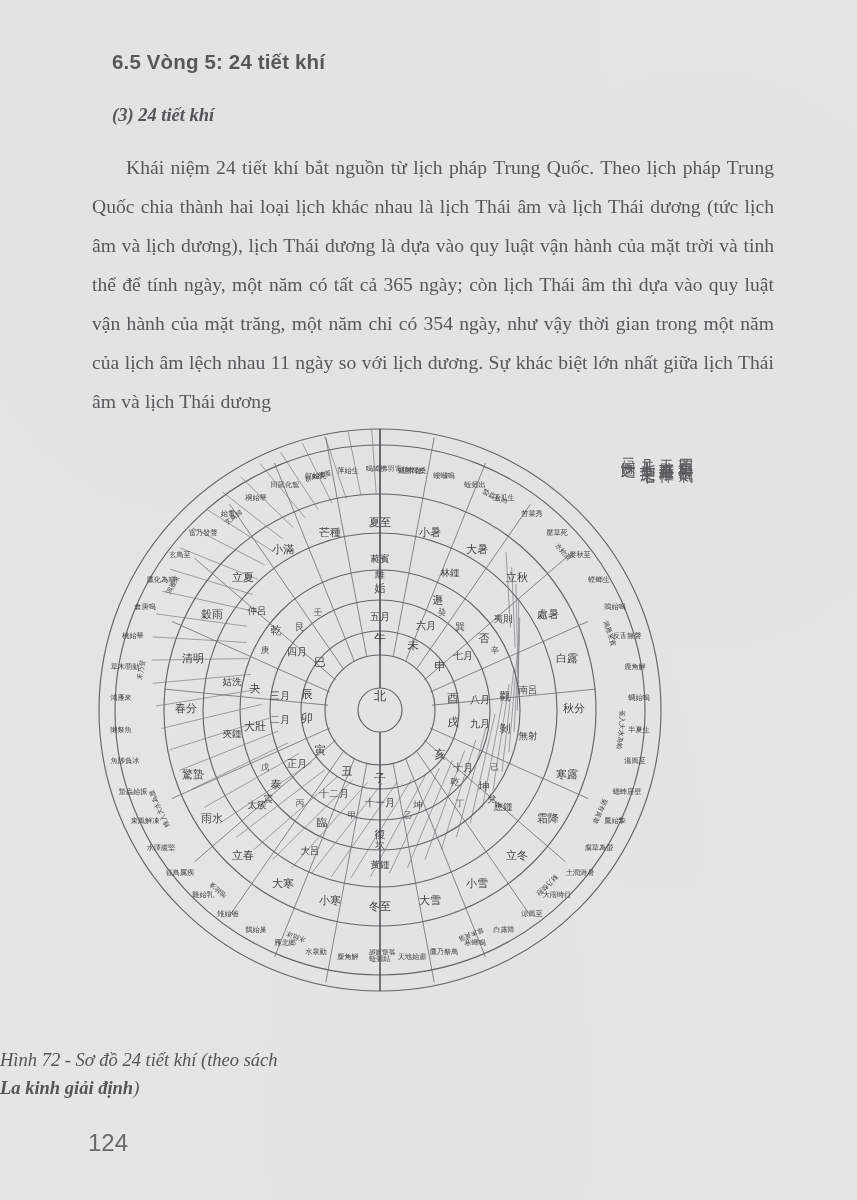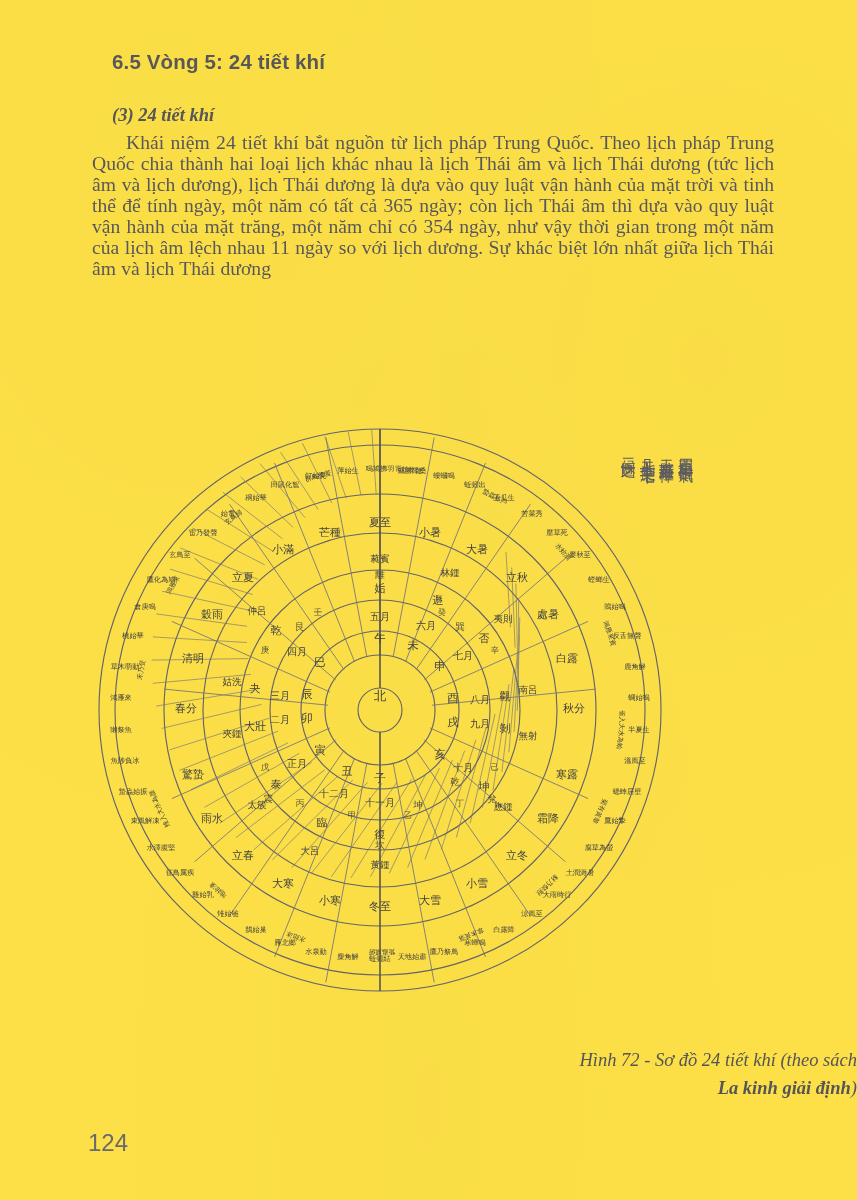--- a/index.html
+++ b/index.html
@@ -4,21 +4,21 @@
 <style>
   html, body {
     margin: 0;
     padding: 0;
     background: #ffffff;
   }
   #page {
     position: relative;
     width: 857px;
     height: 1200px;
-    background: #fde047;
+    background: #e5e5e5;
     overflow: hidden;
     font-family: "Liberation Serif", "DejaVu Serif", serif;
     color: #4a4a4a;
   }
   
   #page::before {
     content: "";
     position: absolute;
     inset: 0;
     background:
@@ -49,24 +49,24 @@
     font-weight: bold;
     font-style: italic;
     font-size: 18.5px;
     color: #55555a;
     z-index: 3;
   }
 
   .body-para {
     position: absolute;
     left: 92px;
-    top: 132px;
+    top: 148px;
     width: 682px;
     font-size: 19.6px;
-    line-height: 21px;
+    line-height: 39px;
     text-align: justify;
     text-indent: 34px;
     color: #58585c;
     z-index: 3;
     word-spacing: 0.4px;
   }
 
   
   .figure-wrap {
     position: absolute;
@@ -101,21 +101,21 @@
     letter-spacing: 1.4px;
     color: #5d5d60;
     white-space: nowrap;
   }
 
   .caption {
     position: absolute;
     left: 0;
     top: 1046px;
     width: 857px;
-    text-align: right;
+    text-align: left;
     font-size: 18.5px;
     font-style: italic;
     color: #555558;
     line-height: 28px;
     z-index: 3;
   }
   .caption .bookname {
     font-weight: bold;
     font-style: italic;
   }

